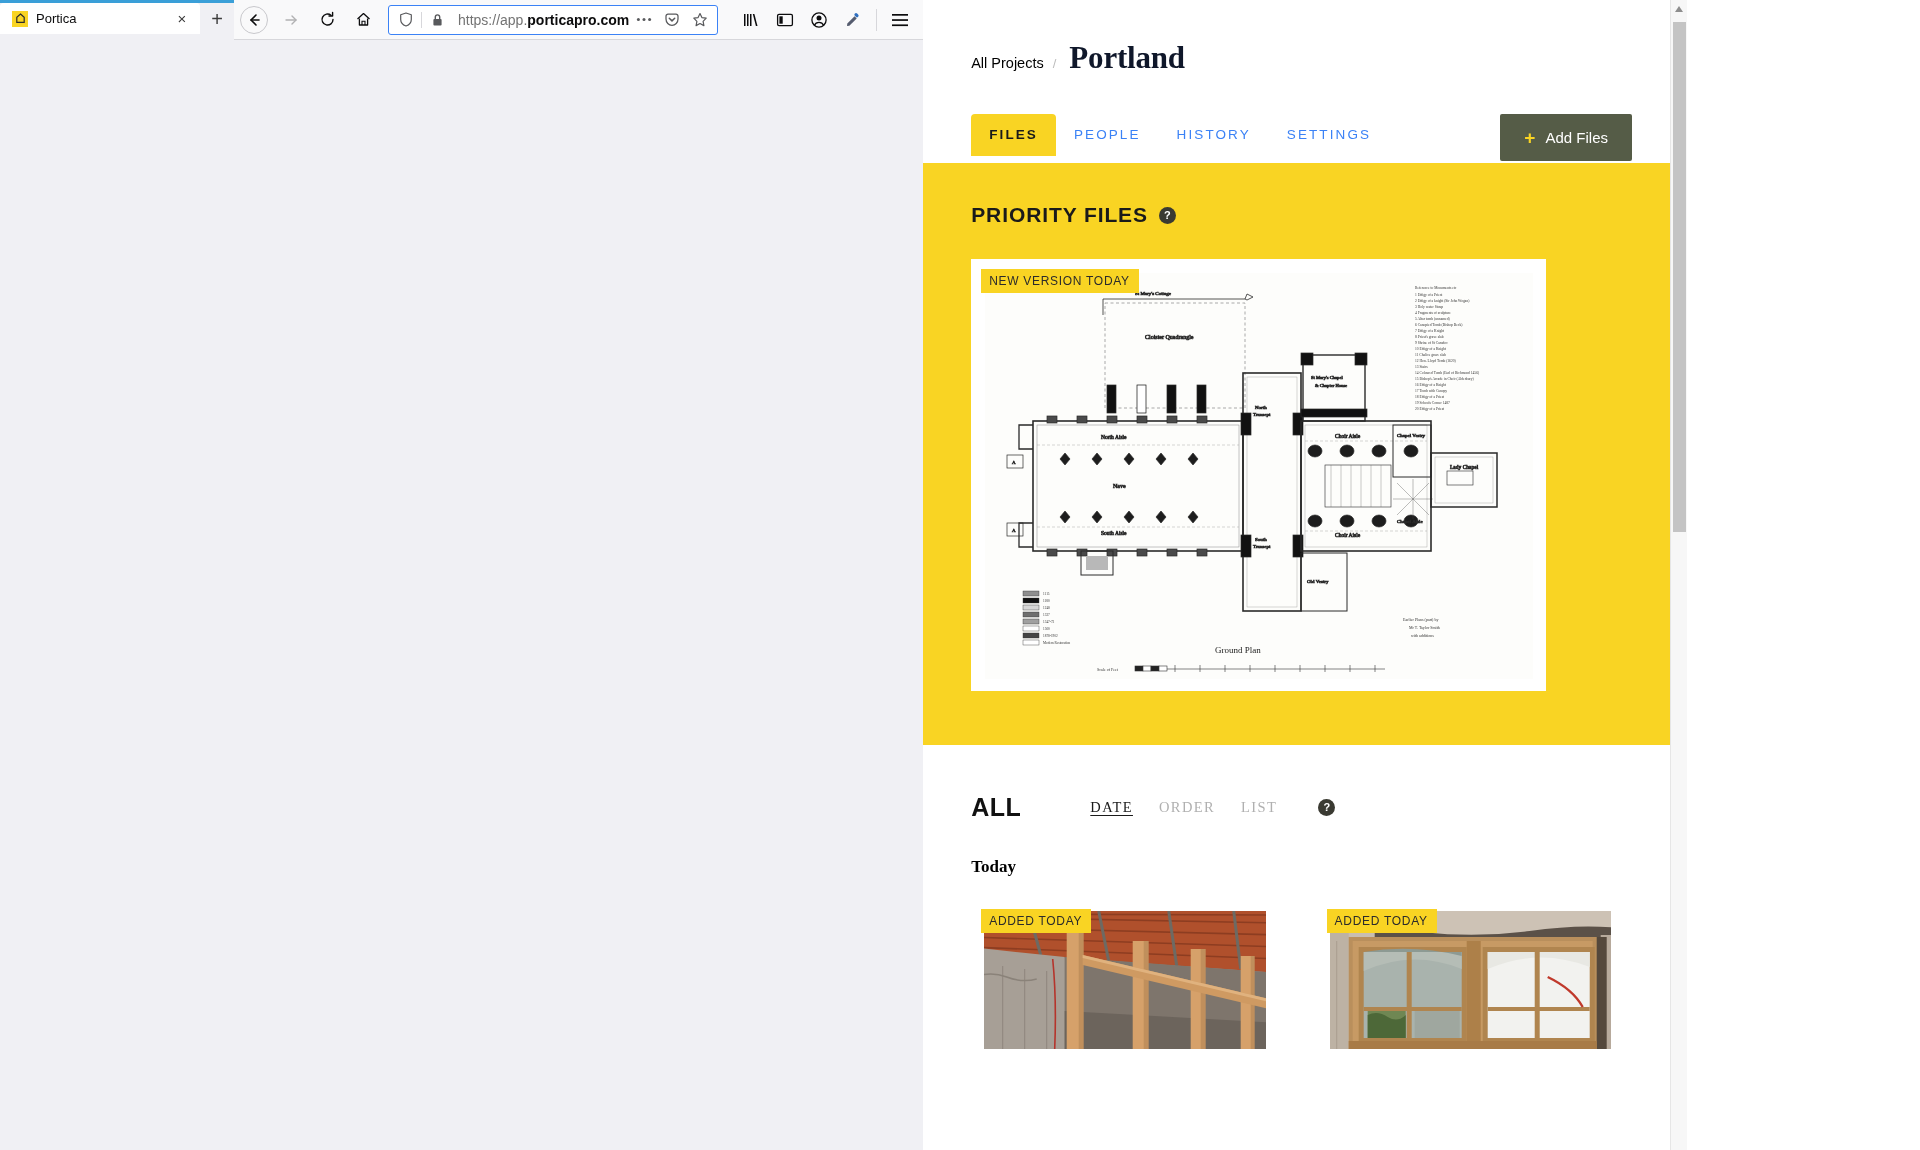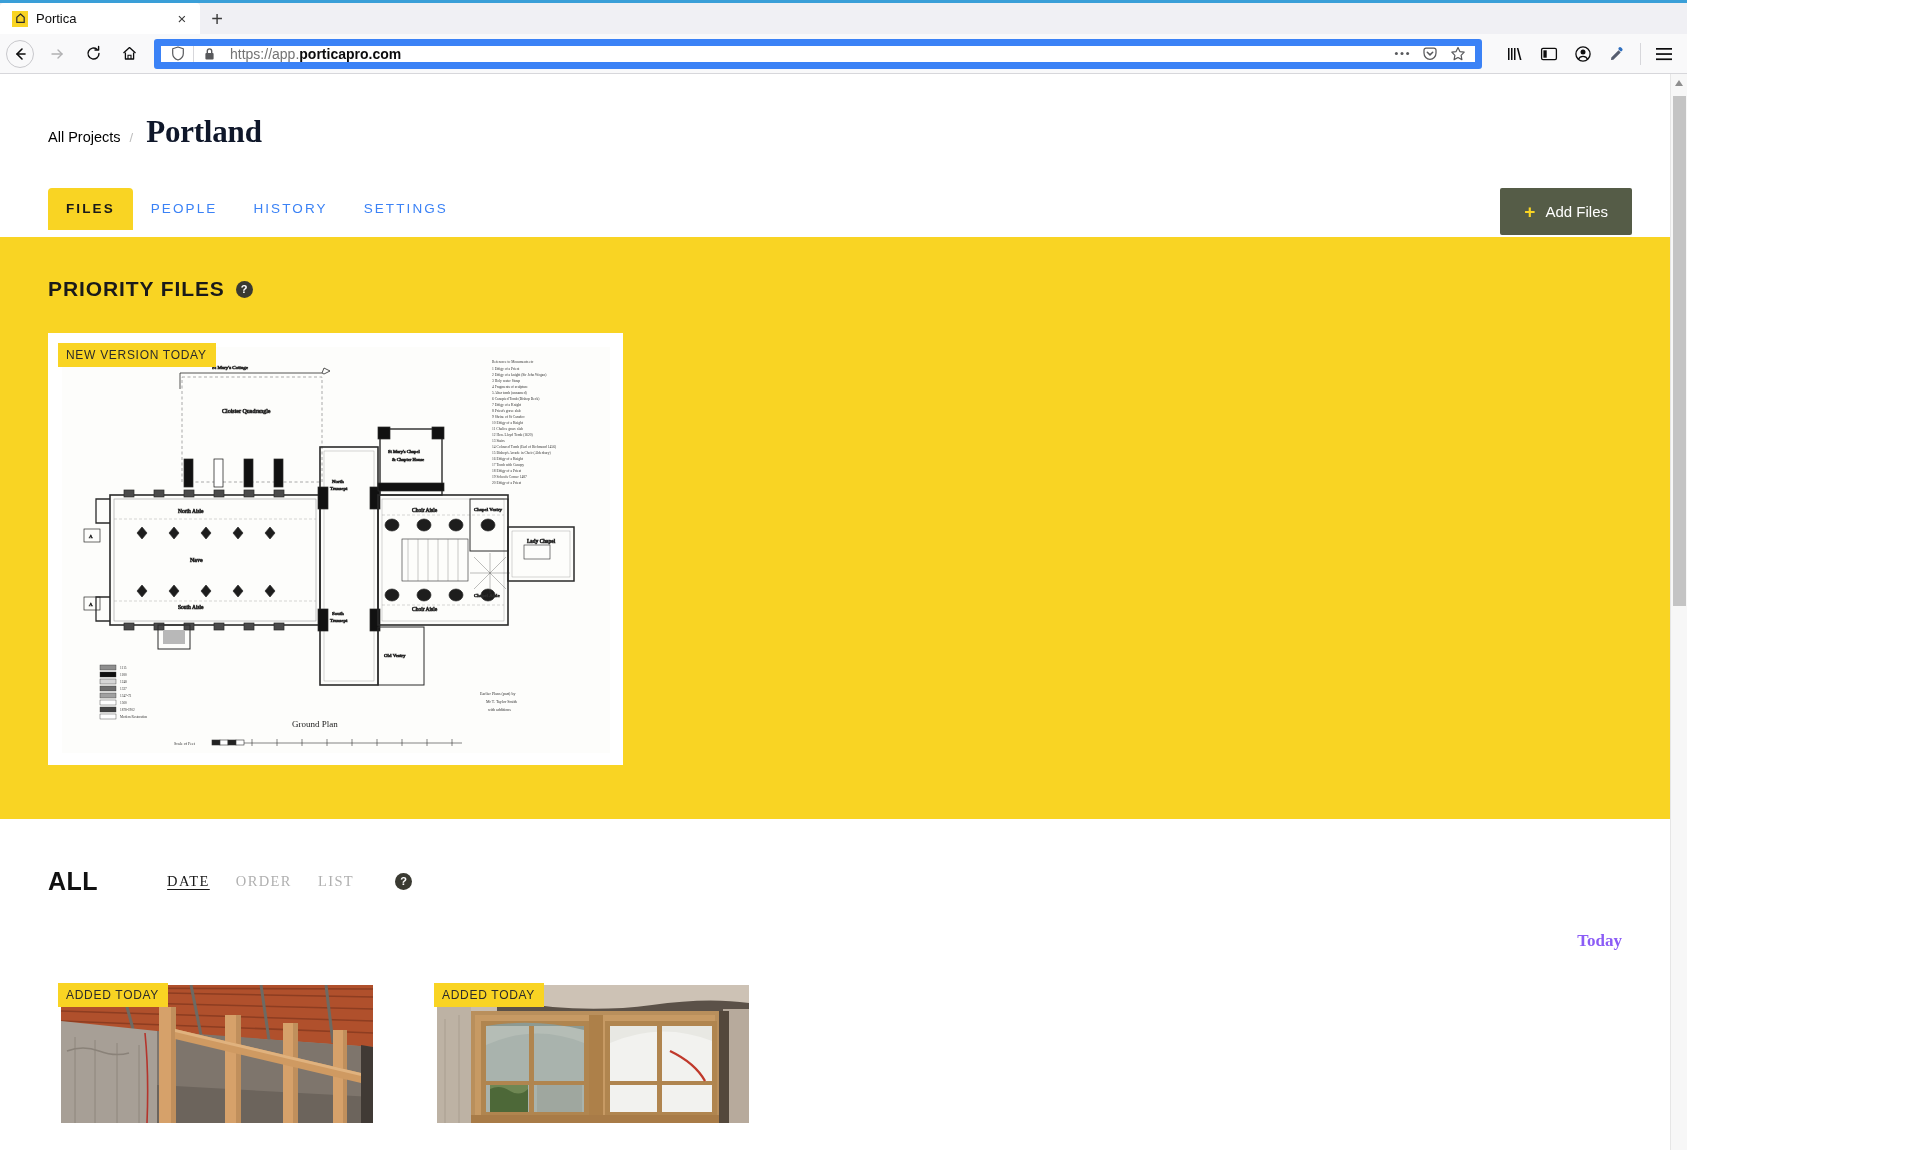--- a/index.html
+++ b/index.html
@@ -4,21 +4,21 @@
 <style>
   * { box-sizing: border-box; margin: 0; padding: 0; }
   html, body {
     width: 1920px; height: 1150px;
     overflow: hidden;
     font-family: "Liberation Sans", sans-serif;
     background: #ffffff;
   }
 
   
-  .browser { width: 1687px; height: 1150px; display: flex; flex-direction: column; background:#f0f0f4; }
+  .browser { width: 1687px; height: 1150px; display: flex; flex-direction: row; background:#f0f0f4; }
 
   .tabstrip {
     height: 34px; background: #f0f0f4; display: flex; align-items: flex-end;
     border-top: 3px solid #3a9fd8; position: relative;
   }
   .tab {
     height: 31px; width: 200px; background: #ffffff;
     display: flex; align-items: center; gap: 8px;
     padding: 0 8px 0 12px; position: relative;
     border-top-left-radius: 4px; border-top-right-radius: 4px;
@@ -46,21 +46,21 @@
     padding: 0 6px; gap: 2px; border-bottom: 1px solid #d7d7db;
   }
   .navbtn {
     width: 34px; height: 34px; display: flex; align-items: center; justify-content: center;
     color: #0c0c0d; flex: 0 0 auto;
   }
   .navbtn.back { border: 1px solid #c8c8cc; border-radius: 50%; width: 28px; height: 28px; margin-right:4px;}
   .navbtn.disabled { color: #b1b1b3; }
 
   .urlbar {
-    flex: 1 1 auto; height: 30px; background: #ffffff; border: 7px solid #3b82f6;
+    flex: 1 1 auto; height: 30px; background: #ffffff; border: 1px solid #3b82f6;
     border-radius: 3px; display: flex; align-items: center; padding: 0 4px; margin: 0 6px;
     gap: 2px; min-width: 0;
   }
   .url-icon { width: 26px; height: 26px; display:flex; align-items:center; justify-content:center; color:#58595c; flex:0 0 auto;}
   .url-sep { width:1px; height:16px; background:#d7d7db; flex:0 0 auto; }
   .url-text { flex: 1 1 auto; font-size: 14px; color: #0c0c0d; padding-left: 6px; white-space:nowrap; overflow:hidden;}
   .url-text .dim { color: #737373; }
   .url-right { display:flex; align-items:center; gap:2px; flex:0 0 auto; }
 
   .toolbar-right { display: flex; align-items: center; gap: 0px; flex: 0 0 auto; padding-left:8px;}
@@ -144,21 +144,21 @@
   .sorts { display: flex; align-items: center; gap: 26px; margin-left: 56px; }
   .sort {
     font-family: "Liberation Serif", serif; font-size: 14.5px;
     letter-spacing: 1.4px; color: #b0b0b0;
   }
   .sort.active { color: #1a1a1a; text-decoration: underline; text-underline-offset: 3px; }
   .allhead .helpicon { margin-left: 28px; }
 
   .daylabel {
     font-family: "Liberation Serif", serif; font-weight: bold; font-size: 17px;
-    color: #8b5cf6; margin-top: 35px; text-align: right;
+    color: #000000; margin-top: 35px;
   }
   .grid { display: flex; gap: 40px; margin-top: 22px; }
   .fcard { width: 336px; height: 150px; background: #ffffff; padding: 12px 11px 0 13px; position: relative; }
   .fcard-img { width: 100%; height: 100%; overflow: hidden; position: relative; }
 
   
   .scrollbar { width: 17px; background: #f7f7f7; border-left: 1px solid #e6e6e6; position: relative; flex:0 0 auto; }
   .sb-arrow { height: 17px; display:flex; align-items:center; justify-content:center; color:#8e8e8e; font-size:8px;}
   .sb-thumb { position: absolute; top: 22px; left: 2px; width: 13px; height: 510px; background: #c4c4c4; border-radius:0; }
 </style>

